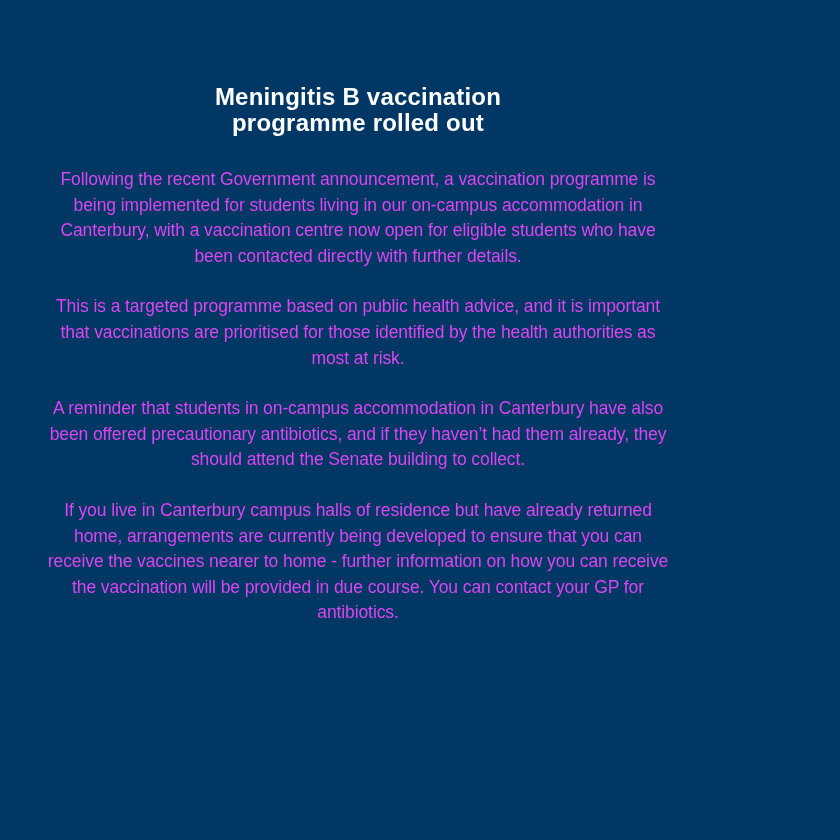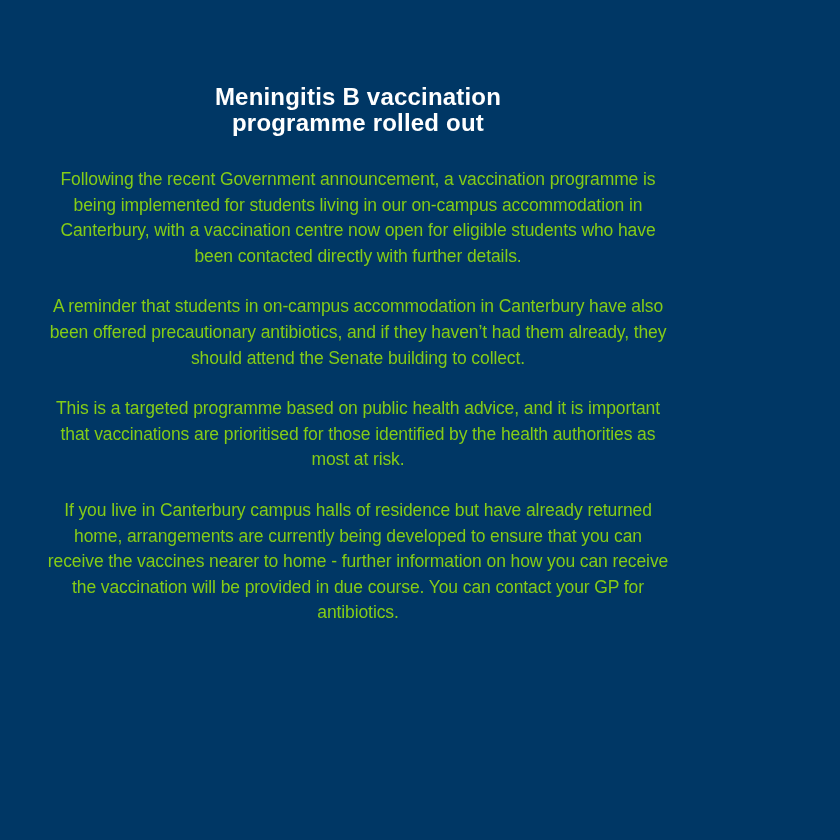--- a/index.html
+++ b/index.html
@@ -32,45 +32,45 @@
     text-align: center;
     white-space: pre-line;
     letter-spacing: 0.2px;
   }
   .poster p {
     margin: 25px 0 0 0;
     max-width: 710px;
     font-size: 17.5px;
     line-height: 25.6px;
     font-weight: normal;
-    color: #84cc16;
+    color: #d946ef;
     text-align: center;
     white-space: pre-line;
     letter-spacing: -0.1px;
   }
 </style>
 </head>
 <body>
 
 <main class="poster">
   <h1>Meningitis B vaccination
 programme rolled out</h1>
 
   <p>Following the recent Government announcement, a vaccination programme is
 being implemented for students living in our on-campus accommodation in
 Canterbury, with a vaccination centre now open for eligible students who have
 been contacted directly with further details.</p>
 
+  <p>This is a targeted programme based on public health advice, and it is important
+that vaccinations are prioritised for those identified by the health authorities as
+most at risk.</p>
+
   <p>A reminder that students in on-campus accommodation in Canterbury have also
 been offered precautionary antibiotics, and if they haven’t had them already, they
 should attend the Senate building to collect.</p>
-
-  <p>This is a targeted programme based on public health advice, and it is important
-that vaccinations are prioritised for those identified by the health authorities as
-most at risk.</p>
 
   <p>If you live in Canterbury campus halls of residence but have already returned
 home, arrangements are currently being developed to ensure that you can
 receive the vaccines nearer to home - further information on how you can receive
 the vaccination will be provided in due course. You can contact your GP for
 antibiotics.</p>
 
 </main>
 
 </body></html>

